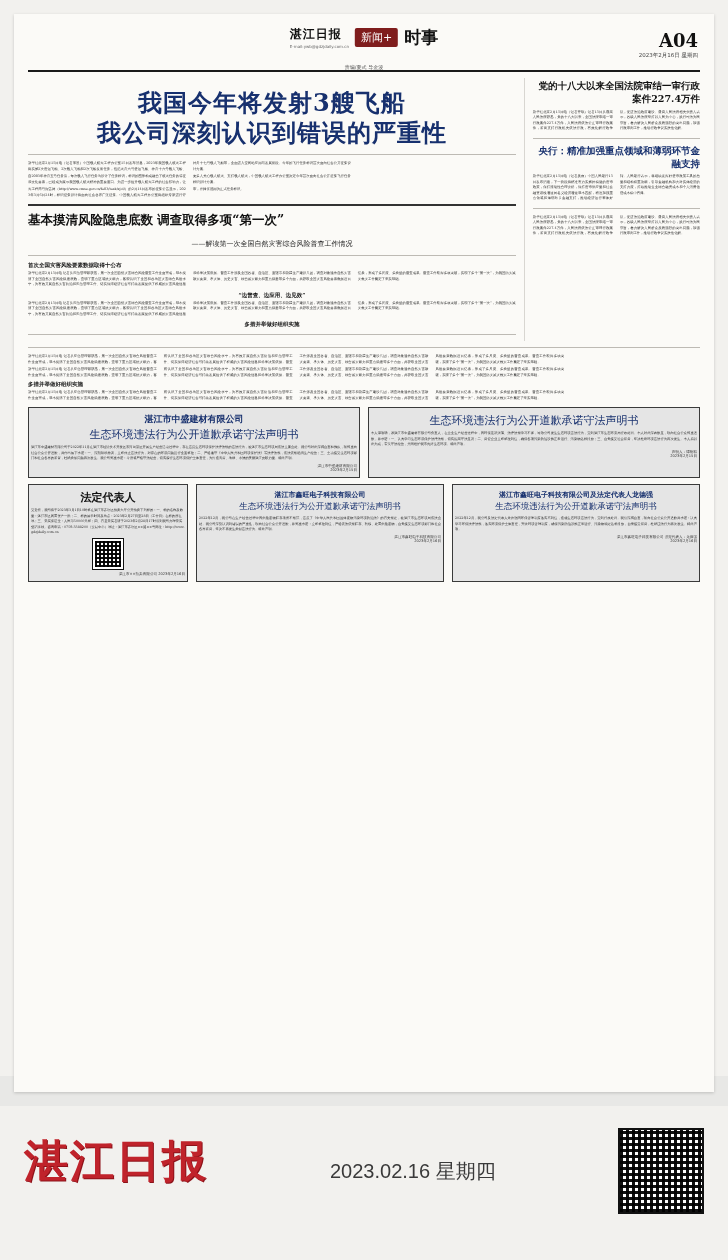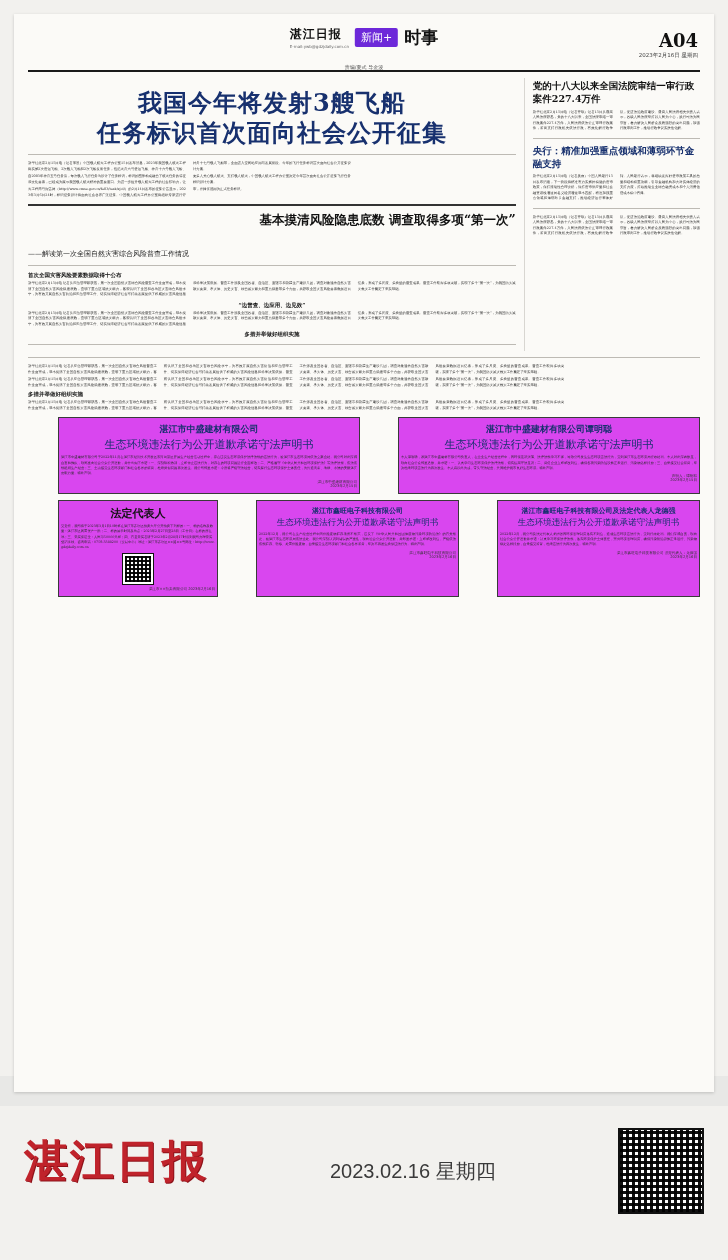--- a/index.html
+++ b/index.html
@@ -29,21 +29,21 @@
   .mh-center{
     position:absolute;left:50%;top:2px;transform:translateX(-50%);
     display:flex;align-items:center;gap:6px;
   }
   .mh-logo{
     font-size:12px;font-weight:bold;color:#111;letter-spacing:1px;
     font-family:"DejaVu Serif","Liberation Serif",serif;
   }
   .mh-email{font-size:4px;color:#666;display:block;text-align:center;margin-top:1px;}
   .mh-tag{
-    background:#6d28d9;color:#fff;font-size:11px;padding:2px 6px;border-radius:2px;
+    background:#7f1d1d;color:#fff;font-size:11px;padding:2px 6px;border-radius:2px;
   }
   .mh-sec{font-size:17px;font-weight:bold;color:#111;font-family:"DejaVu Serif","Liberation Serif",serif;}
   .mh-credits{
     position:absolute;left:50%;bottom:0;transform:translateX(-50%);
     font-size:5px;color:#555;
   }
   .mh-page{
     position:absolute;right:2px;top:6px;font-size:18px;font-weight:bold;color:#111;
     font-family:"DejaVu Serif","Liberation Serif",serif;
   }
@@ -67,44 +67,43 @@
   .txt{
     font-size:3.4px;line-height:1.62;color:#2b2b2b;text-align:justify;
     column-gap:7px;
     font-family:"DejaVu Serif","Liberation Serif",serif;
     word-break:break-all;
   }
   .c2{column-count:2;}
   .c3{column-count:3;}
   .c5{column-count:5;}
   .sub-h{
-    font-size:12.5px;font-weight:bold;color:#111;text-align:right;
+    font-size:12.5px;font-weight:bold;color:#111;text-align:left;
     font-family:"DejaVu Serif","Liberation Serif",serif;margin:4px 0 2px;
   }
   .sub-h2{
-    font-size:7px;color:#222;margin:20px 0 4px;
+    font-size:7px;color:#222;text-align:center;margin:10px 0 4px;
     font-family:"DejaVu Serif","Liberation Serif",serif;
   }
   .mini-h{
     font-size:5.5px;font-weight:bold;color:#111;margin:3px 0 2px;
     font-family:"DejaVu Serif","Liberation Serif",serif;
   }
   .mini-h-c{text-align:center;}
   .r-head{
-    font-size:9.5px;font-weight:bold;color:#111;text-align:left;line-height:1.35;
+    font-size:9.5px;font-weight:bold;color:#111;text-align:right;line-height:1.35;
     font-family:"DejaVu Serif","Liberation Serif",serif;margin:2px 0 4px;
   }
   .r-head-blue{color:#17306e;}
   
   .notices{margin:6px 14px 0 14px;}
   .nrow{display:flex;gap:8px;margin-bottom:6px;}
   .nbox{
-    border:1px solid #3a3a3a;background:#d946ef;padding:5px 2px;box-sizing:border-box;
+    border:1px solid #3a3a3a;background:#e5e5e5;padding:5px 2px;box-sizing:border-box;
     flex:1;
-    margin-left:30px;
   }
   .nb-company{
     font-size:9px;font-weight:bold;text-align:center;color:#17306e;
     font-family:"DejaVu Serif","Liberation Serif",serif;margin-bottom:1px;
   }
   .nb-title{
     font-size:11px;font-weight:normal;text-align:center;color:#17306e;
     font-family:"DejaVu Serif","Liberation Serif",serif;margin-bottom:3px;
   }
   .nb-title-sm{font-size:8.5px;}
@@ -169,21 +168,21 @@
       <div class="mh-page">A04</div>
       <div class="mh-date">2023年2月16日 星期四</div>
     </div>
 
     <div class="body">
 
       <div class="col-main">
 
         <div class="headline">
           <div>我国今年将发射3艘飞船</div>
-          <div>任务标识首次面向社会公开征集</div>
+          <div>我公司深刻认识到错误的严重性</div>
         </div>
 
         <div class="rule"></div>
 
         <div class="txt c3">新华社北京2月15日电（记者宋晨）中国载人航天工程办公室15日发布消息，2023年我国载人航天工程将实施2次货运飞船、2次载人飞船和2次飞船发射任务，包括天舟六号货运飞船、神舟十六号载人飞船、神舟十七号载人飞船等，全面进入空间站应用与发展阶段。今年的飞行任务标识首次面向社会公开征集设计方案。</div>
         <div class="txt c3" style="margin-top:2px">自2003年神舟五号任务后，每次载人飞行任务均设计了任务标识，标识的图形构成融合了航天任务的特征和文化要素，已经成为展示我国载人航天精神的重要窗口。为进一步提升载人航天工程的社会影响力，让更多人关心载人航天、支持载人航天，中国载人航天工程办公室决定今年首次面向社会公开征集飞行任务标识设计方案。</div>
         <div class="txt c3" style="margin-top:2px">天工程简号报告网（http://www.cmse.gov.cn/fa03/task/zjcl/）的2月14日发布的征集公告显示，2023年3月6日24时，标识征集设计将面向社会各界广泛征集。中国载人航天工程办公室将组织专家进行评审，并择优选用为正式任务标识。</div>
 
         <div class="rule-thick"></div>
 
@@ -229,21 +228,20 @@
 
       <div class="nrow">
         <div class="nbox">
           <div class="nb-company">湛江市中盛建材有限公司</div>
           <div class="nb-title">生态环境违法行为公开道歉承诺守法声明书</div>
           <div class="nb-body">湛江市中盛建材有限公司于2022年11月在湛江市经济技术开发区东海岛新区开展生产经营活动过程中，存在违反生态环境保护法律法规的违法行为，被湛江市生态环境局依法立案查处。我公司对此深感自责和愧疚，现郑重向社会公众公开道歉，并作出如下承诺：一、深刻吸取教训，立即停止违法行为，对存在的环境问题进行全面整改；二、严格遵守《中华人民共和国环境保护法》等法律法规，依法依规组织生产经营；三、主动接受生态环境部门和社会各界的监督，杜绝类似问题再次发生。我公司郑重承诺：今后将严格守法经营，切实履行生态环境保护主体责任，为打造天蓝、地绿、水清的美丽湛江贡献力量。特此声明。</div>
           <div class="nb-sign">湛江市中盛建材有限公司</div>
           <div class="nb-sign2">2023年2月15日</div>
         </div>
         <div class="nbox">
-          <div class="nb-company">湛江市中盛建材有限公司谭明聪</div>
           <div class="nb-title">生态环境违法行为公开道歉承诺守法声明书</div>
           <div class="nb-body">本人谭明聪，系湛江市中盛建材有限公司负责人，在企业生产经营过程中，因环保意识淡薄、法律法规学习不够，导致公司发生生态环境违法行为，受到湛江市生态环境局行政处罚。本人对此深表歉意，现向社会公众郑重道歉，并承诺：一、认真学习生态环境保护法律法规，切实提高守法意识；二、督促企业立即整改到位，确保各项污染防治设施正常运行、污染物达标排放；三、自觉接受社会监督，坚决杜绝环境违法行为再次发生。本人愿以此为戒，带头守法经营，共同维护我市良好生态环境。特此声明。</div>
           <div class="nb-sign">声明人：谭明聪</div>
           <div class="nb-sign2">2023年2月15日</div>
         </div>
       </div>
 
       <div class="nrow">
         <div class="nbox" style="flex:0 0 160px">
           <div class="auction-h">法定代表人</div>

